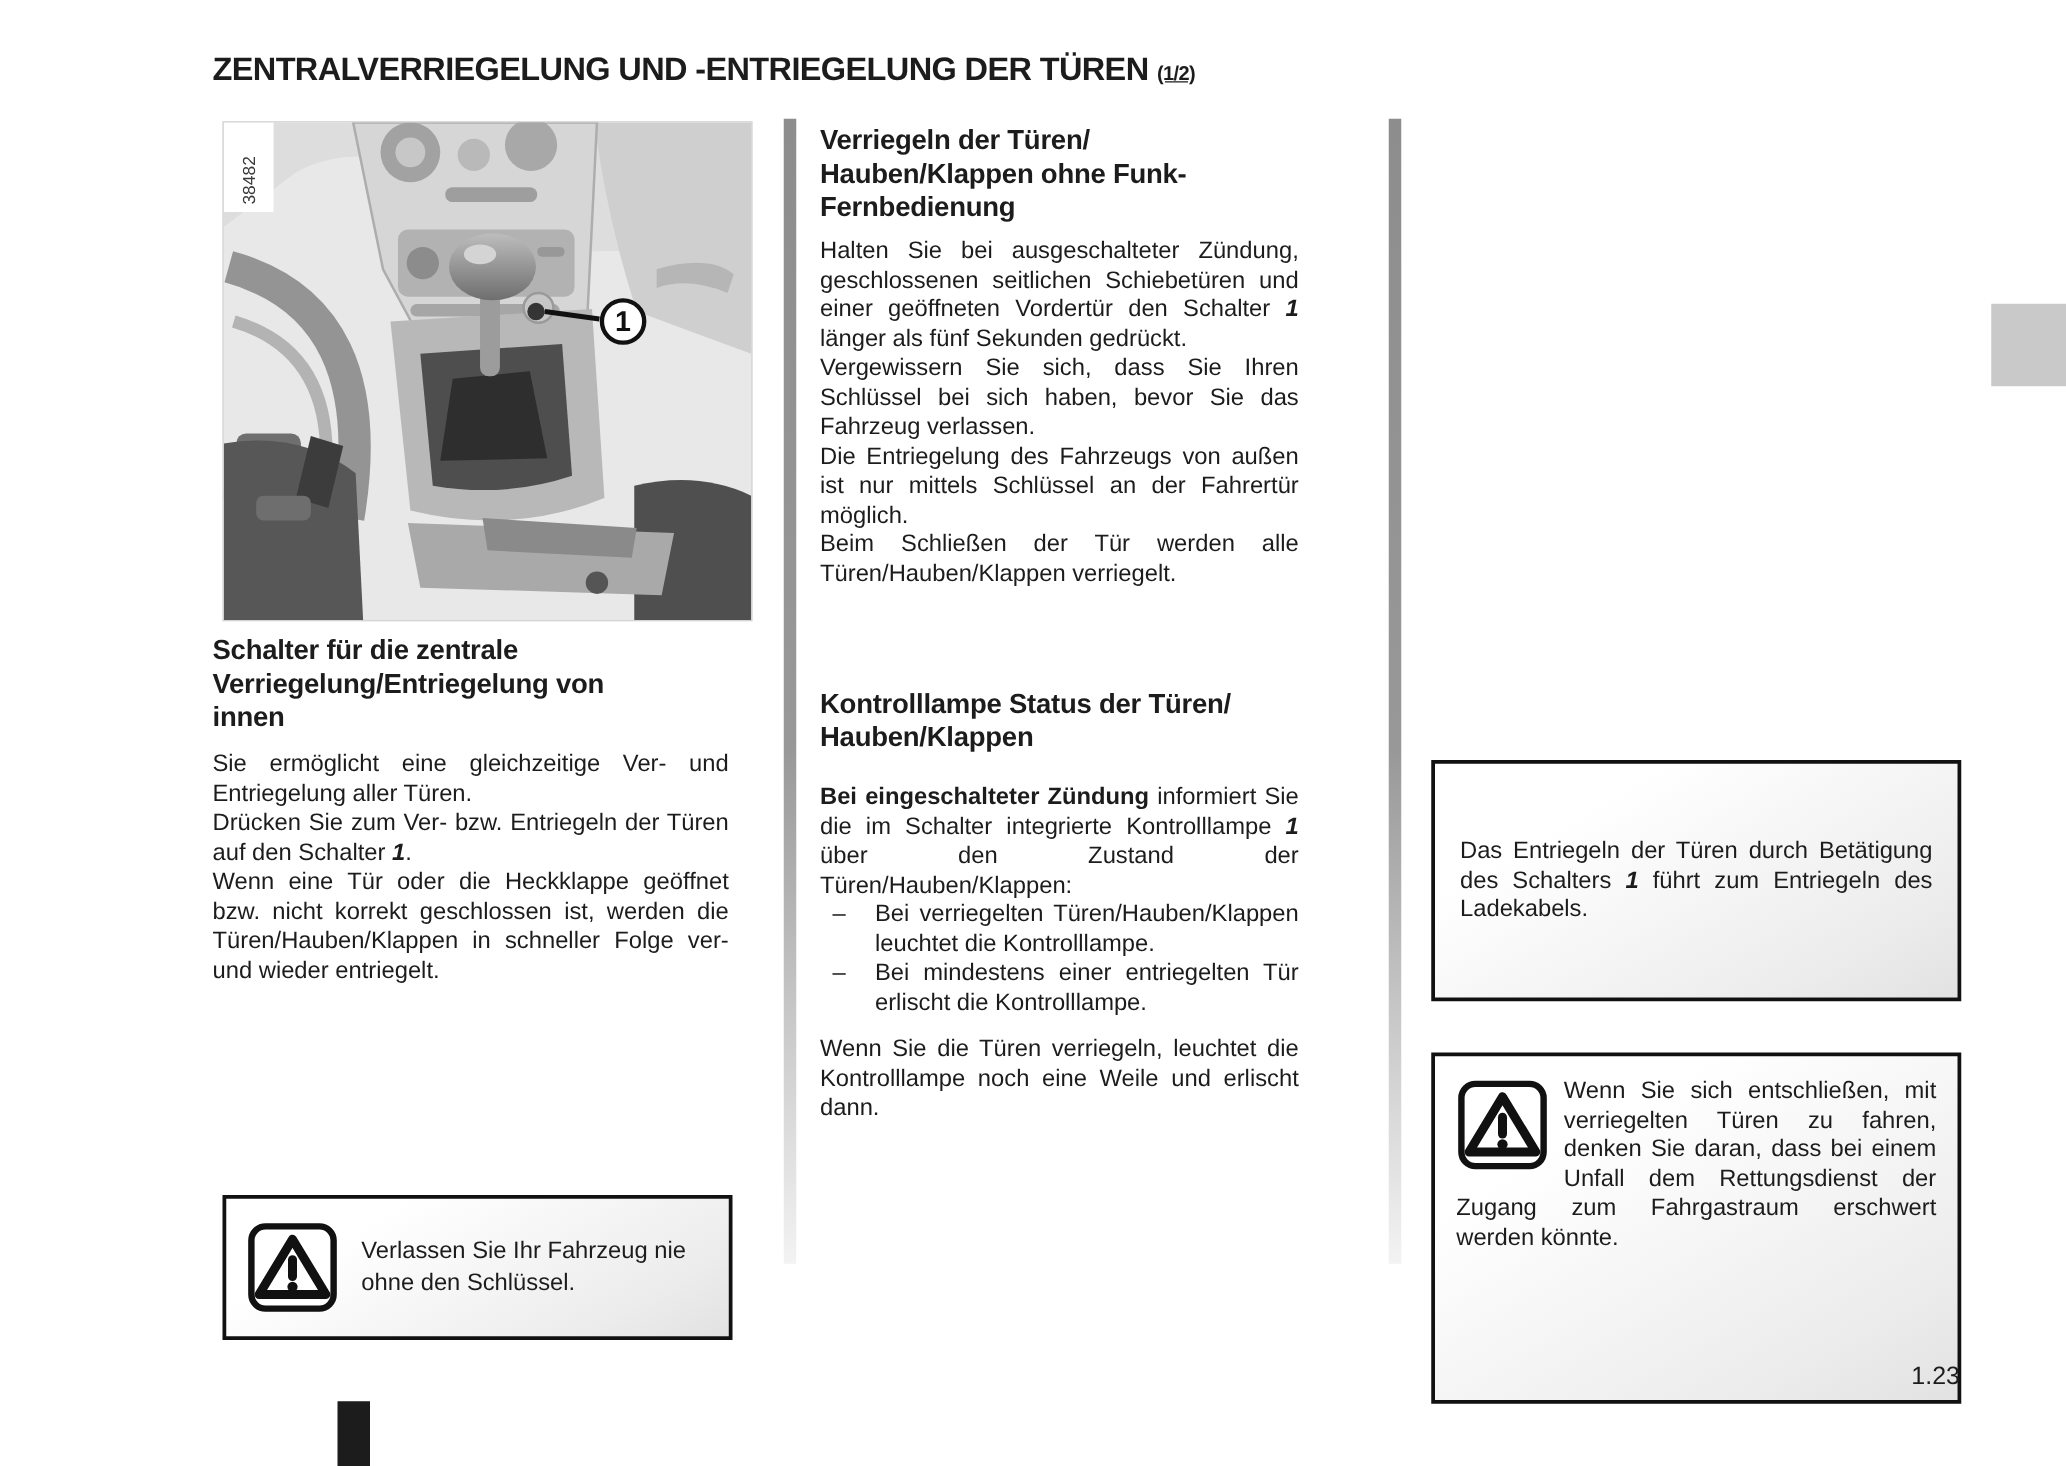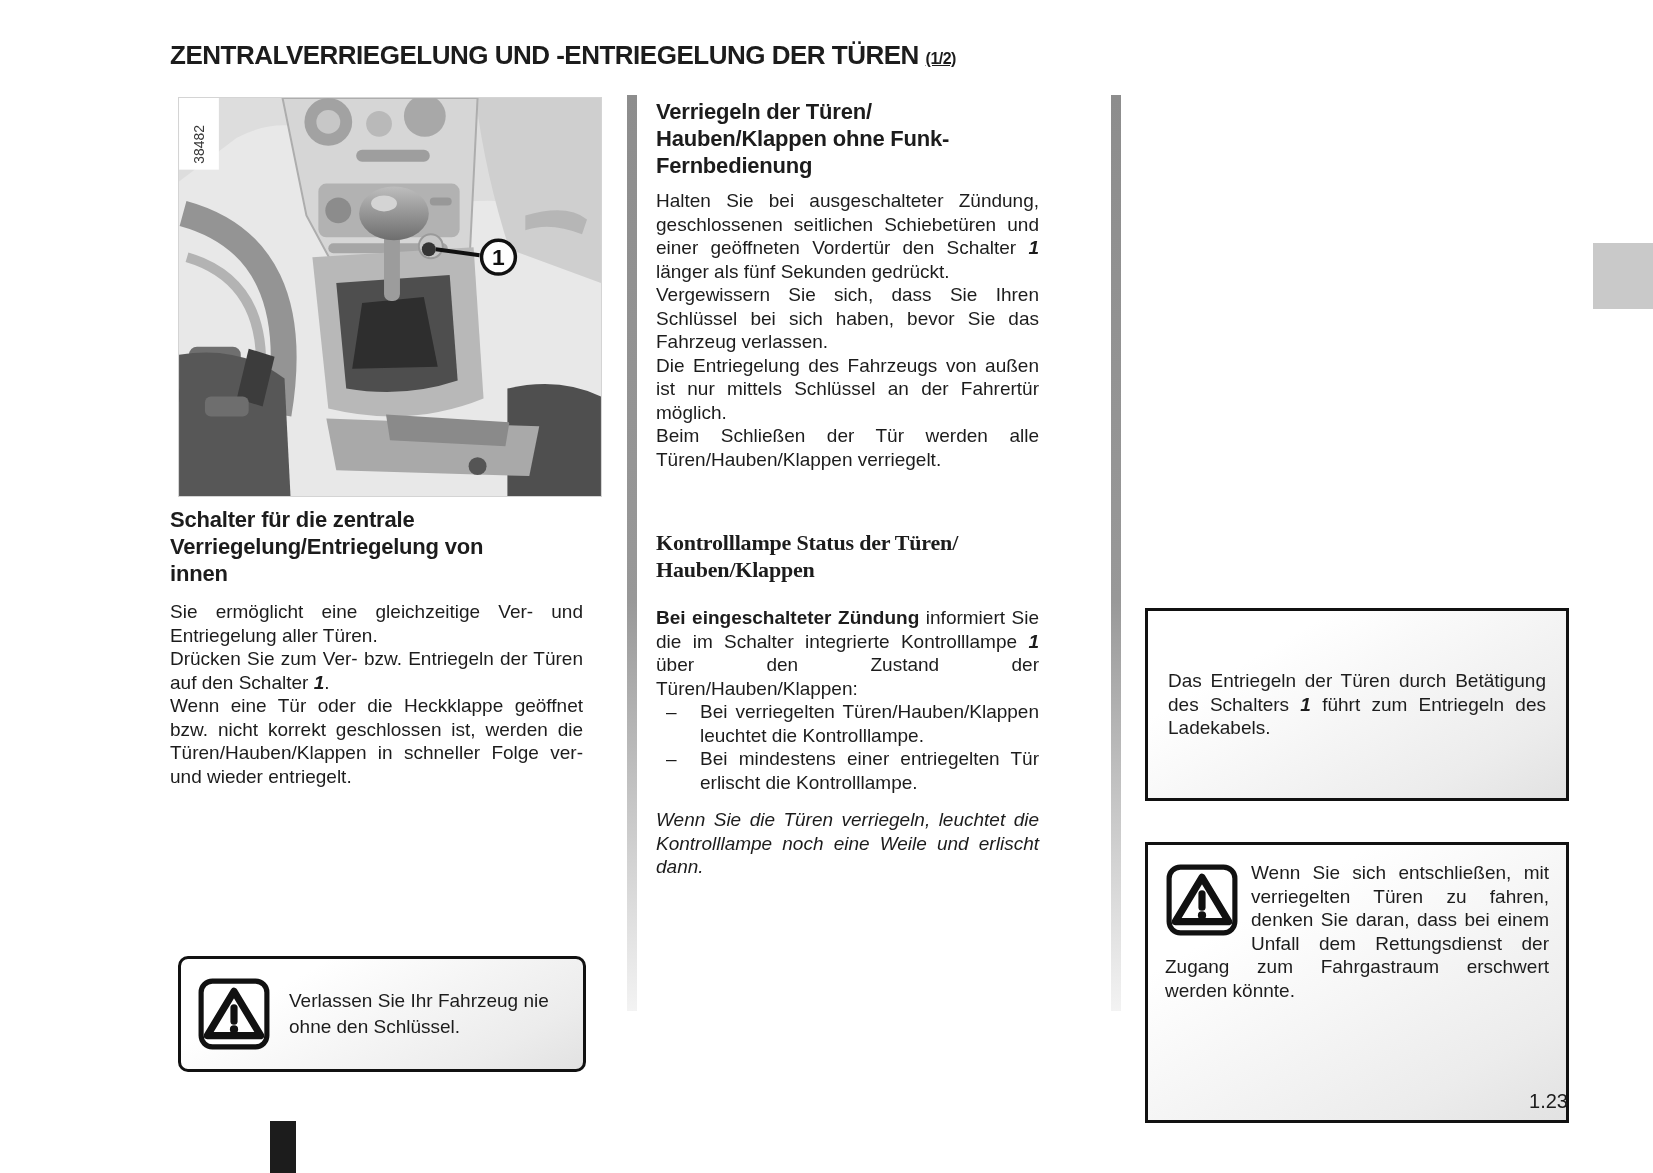--- a/index.html
+++ b/index.html
@@ -19,46 +19,46 @@
   #page-title .suffix { font-size:16px;text-decoration:underline; }
 
   
   #photo { left:178px; top:97px; width:424px; height:400px; border:1px solid #d4d4d4; background:#e8e8e8; }
   #photo svg { display:block; width:100%; height:100%; }
 
   
   .col-heading { font-weight:bold; font-size:22px; line-height:27px; letter-spacing:-0.2px; }
   .body-text { font-size:19px; line-height:23.5px; text-align:justify; }
   .para { margin:0; }
-  .para.gap { margin-top:14px;font-style:italic; }
+  .para.gap { margin-top:14px; }
   .para.bullet { position:relative; padding-left:44px; }
   .para.bullet .dash { position:absolute; left:10px; top:0; }
 
   #left-heading { left:170px; top:506px; width:424px; }
   #left-body { left:170px; top:600px; width:413px; }
 
   .v-divider { width:10px; top:95px; height:916px;
     background:linear-gradient(to bottom,#8d8d8d 0%,#989898 55%,#cfcfcf 82%,#f3f3f3 100%); }
   #divider-left { left:627px; }
   #divider-right { left:1111px; }
 
   #middle-column { left:656px; top:98px; width:383px; }
   #mid-body-1 { margin-top:10px; }
-  #mid-heading-2 { margin-top:58px;font-family:Liberation Serif, serif; }
+  #mid-heading-2 { margin-top:78px; }
   #mid-body-2 { margin-top:23px; }
 
   
   .frame-box { border:3px solid #111;
     background:linear-gradient(150deg,#ffffff 25%,#ececec 80%,#e2e2e2 100%); }
   #note-box { left:1145px; top:608px; width:424px; height:193px;
     display:flex; align-items:center; padding:0 20px; }
   #right-warning-box { left:1145px; top:842px; width:424px; height:281px; padding:16px 17px; }
   #right-warning-box .warning-icon { float:left; margin:2px 12px 12px 0; }
   #left-warning-box { left:178px; top:956px; width:408px; height:116px;
-    display:flex; align-items:center; padding:12px 16px; gap:18px;border-radius:10px; }
+    display:flex; align-items:center; padding:12px 16px; gap:18px; }
   #left-warning-box .box-text { font-size:19px; line-height:26px; text-align:left; }
 
   .warning-icon { width:74px; height:74px; flex:0 0 auto; }
 
   #page-number { left:1368px; top:1090px; width:200px; text-align:right; font-size:20px; }
 
   #side-tab { left:1593px; top:243px; width:60px; height:66px; background:#c9c9c9; }
   #bottom-tab { left:270px; top:1121px; width:26px; height:52px; background:#1c1c1c; }
 </style>
 </head>

